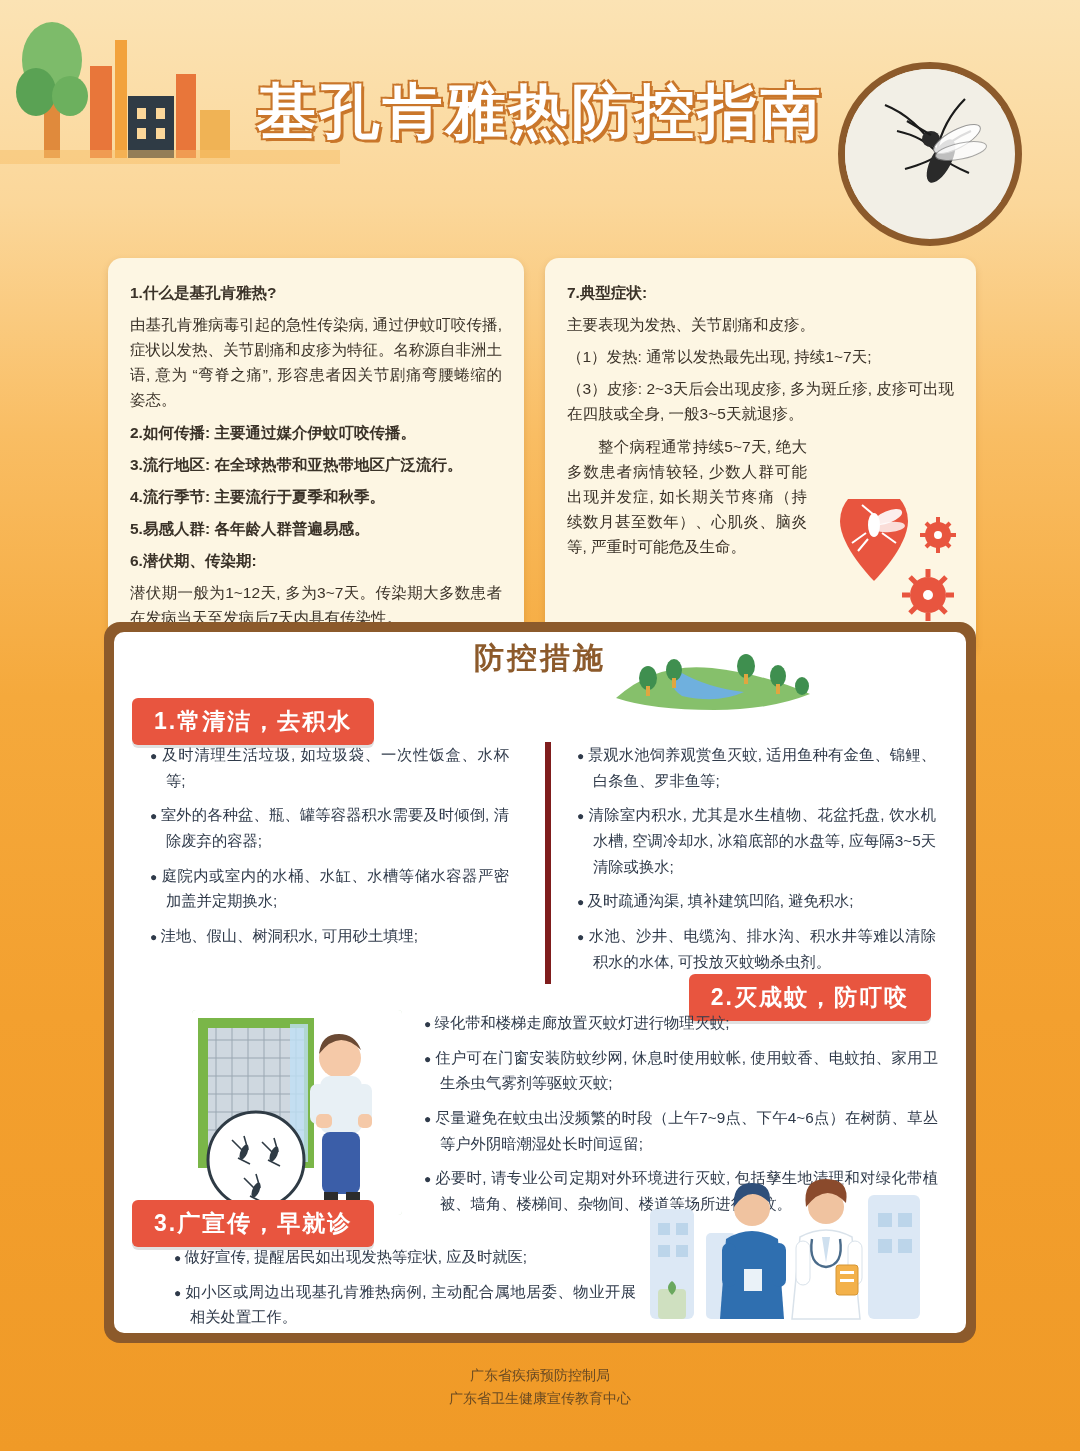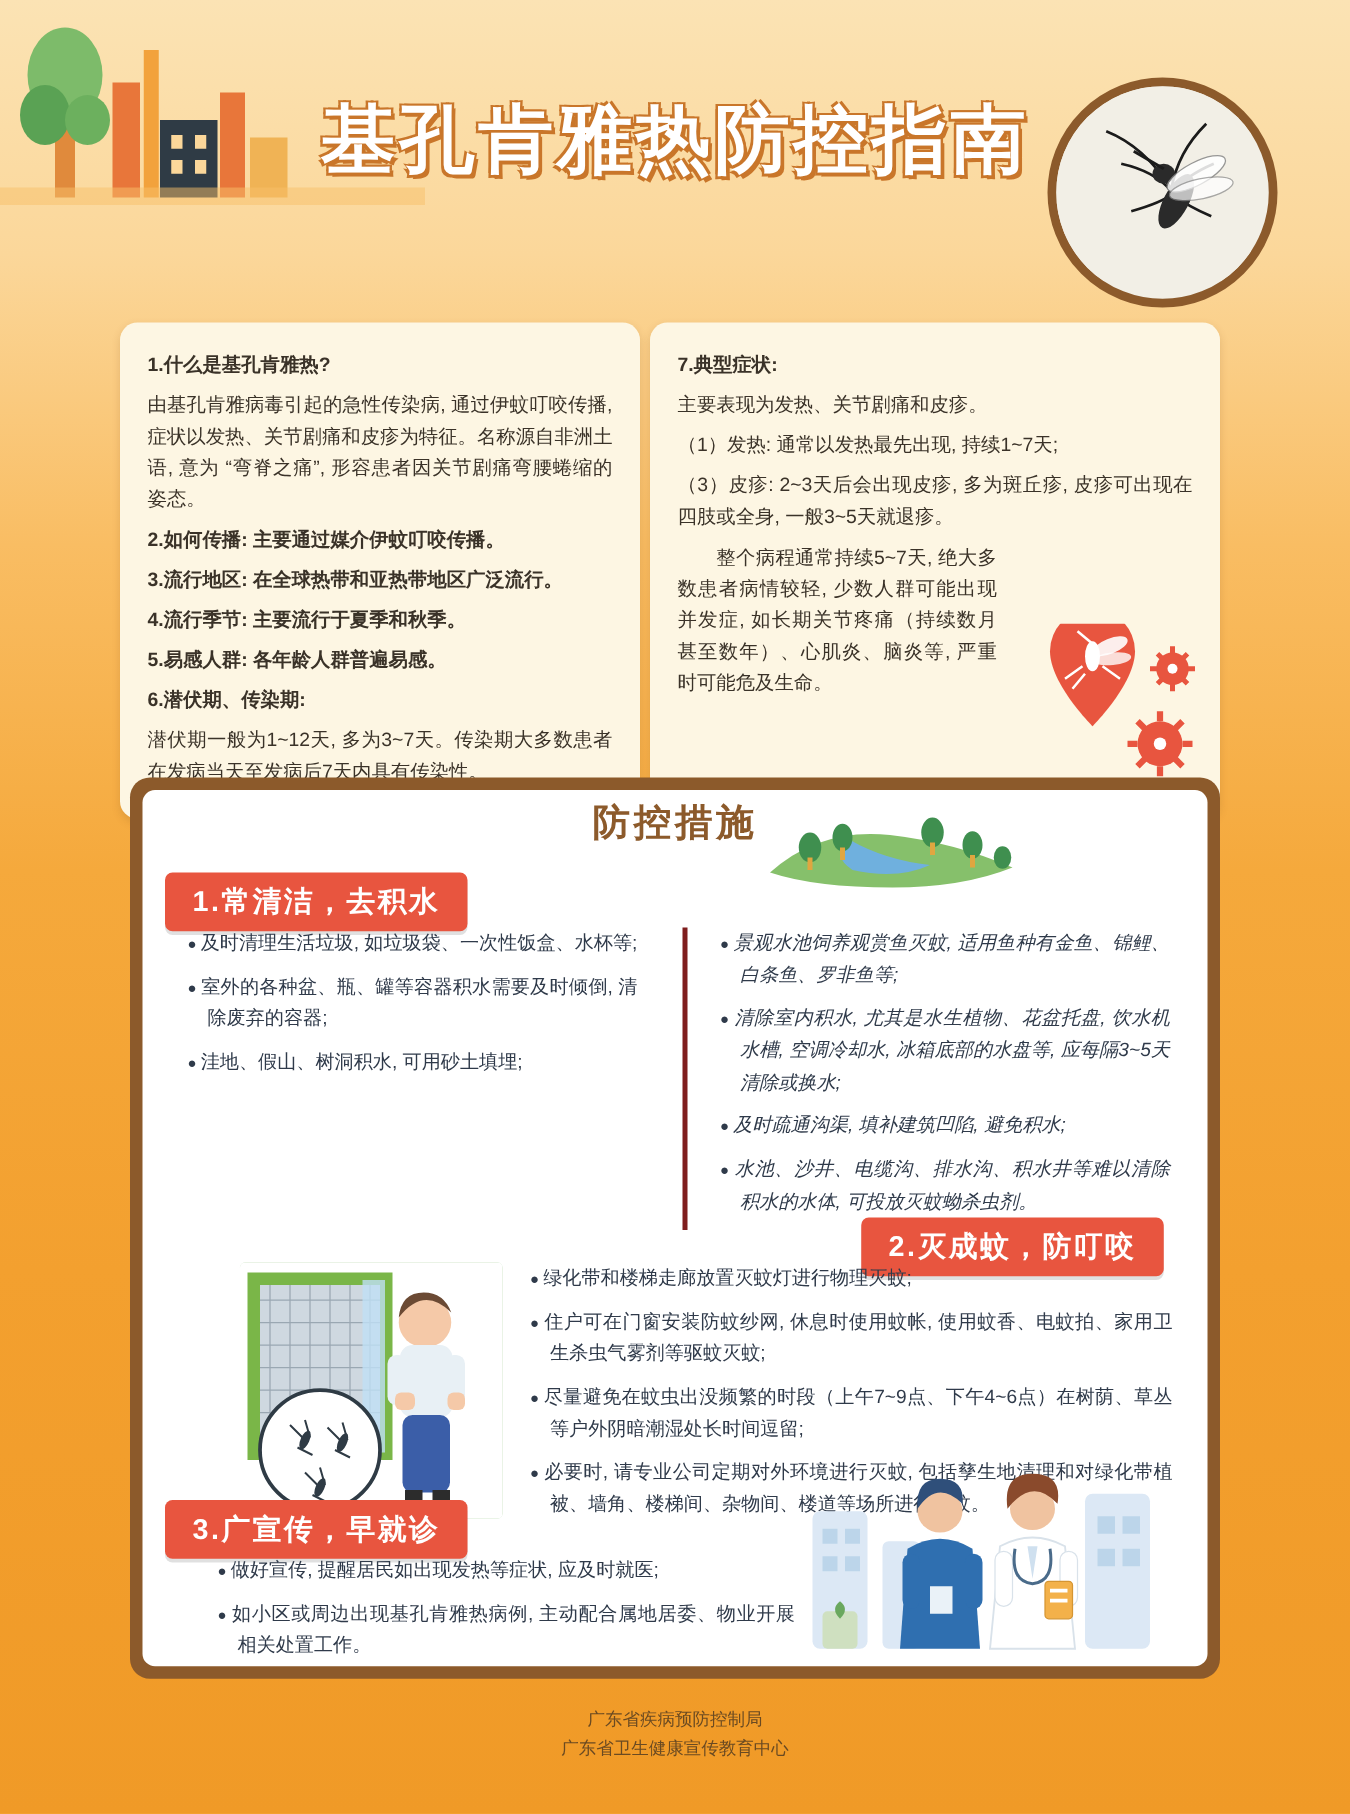--- a/index.html
+++ b/index.html
@@ -59,23 +59,23 @@
     width: 170px; height: 170px;
     border-radius: 50%;
     background: #f2efe6;
     border: 7px solid #8c5a2b;
     overflow: hidden;
   }
 
   
   .cards {
     position: absolute;
-    left: 96px; right: 104px; top: 258px;
+    left: 108px; right: 104px; top: 258px;
     display: flex;
-    gap: 8px;
+    gap: 21px;
   }
   .card {
     background: #fdf6e3;
     border-radius: 14px;
     padding: 22px 22px 18px 22px;
     box-shadow: 0 3px 7px rgba(120,70,20,.18);
     position: relative;
   }
   .card.left { width: 372px; }
   .card.right { flex: 1; }
@@ -147,21 +147,21 @@
   .sec3 { position:absolute; left: 18px; top: 558px; }
 
   .cols {
     position: absolute;
     left: 36px; right: 30px;
     top: 110px;
     display: flex;
     gap: 36px;
   }
   .col { width: 48%; }
-  .col.divider { border-left: 4px solid #7f1d1d; padding-left: 26px; font-style: italic; }
+  .col.divider { border-left: 6px solid #7f1d1d; padding-left: 26px; }
   ul.items { list-style: none; margin: 0; padding: 0; }
   ul.items li {
     font-size: 15.3px;
     line-height: 1.68;
     color: #2f3a4a;
     margin-bottom: 9px;
     padding-left: 16px;
     text-indent: -16px;
     text-align: justify;
   }
@@ -330,20 +330,21 @@
 
       <div class="sec1">
         <span class="sec-label">1.常清洁，去积水</span>
       </div>
 
       <div class="cols">
         <div class="col">
           <ul class="items">
             <li>及时清理生活垃圾, 如垃圾袋、一次性饭盒、水杯等;</li>
             <li>室外的各种盆、瓶、罐等容器积水需要及时倾倒, 清除废弃的容器;</li>
+            <li>庭院内或室内的水桶、水缸、水槽等储水容器严密加盖并定期换水;</li>
             <li>洼地、假山、树洞积水, 可用砂土填埋;</li>
           </ul>
         </div>
         <div class="col divider">
           <ul class="items">
             <li>景观水池饲养观赏鱼灭蚊, 适用鱼种有金鱼、锦鲤、白条鱼、罗非鱼等;</li>
             <li>清除室内积水, 尤其是水生植物、花盆托盘, 饮水机水槽, 空调冷却水, 冰箱底部的水盘等, 应每隔3~5天清除或换水;</li>
             <li>及时疏通沟渠, 填补建筑凹陷, 避免积水;</li>
             <li>水池、沙井、电缆沟、排水沟、积水井等难以清除积水的水体, 可投放灭蚊蚴杀虫剂。</li>
           </ul>

